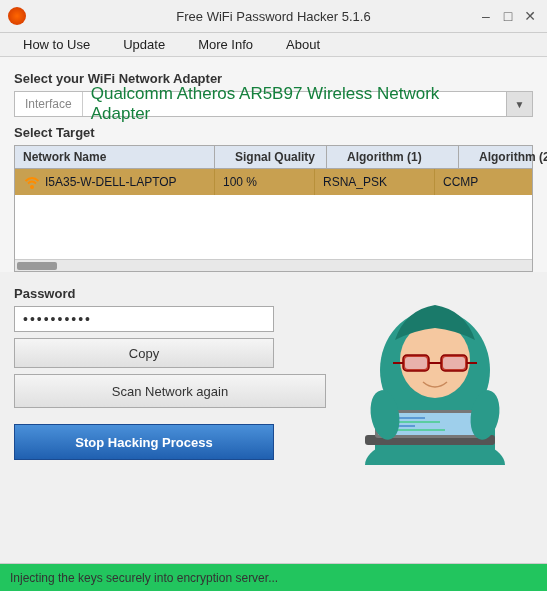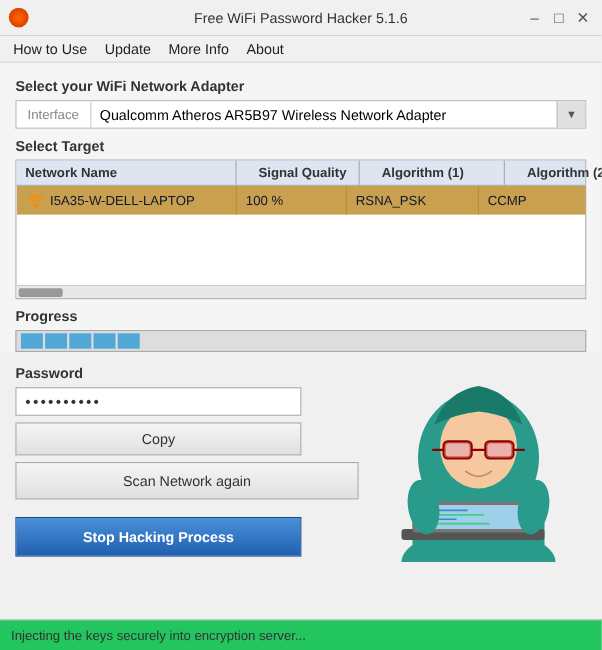--- a/index.html
+++ b/index.html
@@ -61,21 +61,22 @@
       padding: 0;
     }
 
     
     .menu-bar {
       background: #f0f0f0;
       height: 24px;
       display: flex;
       align-items: center;
       border-bottom: 1px solid #d0d0d0;
-      padding: 0 4px;
+      padding: 0 15px;
+      gap: 17px;
     }
     .menu-item {
       padding: 2px 8px;
       cursor: pointer;
       font-size: 13px;
       color: #222;
     }
 
     
     .main-content {
@@ -107,22 +108,22 @@
       border-right: 1px solid #ccc;
       font-size: 12px;
       white-space: nowrap;
       height: 100%;
       display: flex;
       align-items: center;
     }
     .adapter-value {
       flex: 1;
       padding: 0 8px;
-      font-size: 13px;
-      color: #000000;
+      font-size: 17px;
+      color: #15803d;
     }
     .adapter-arrow {
       width: 26px;
       height: 100%;
       background: #e0e0e0;
       border-left: 1px solid #bbb;
       display: flex;
       align-items: center;
       justify-content: center;
       font-size: 10px;
@@ -354,30 +355,20 @@
         <div class="td">100 %</div>
         <div class="td">RSNA_PSK</div>
         <div class="td">CCMP</div>
       </div>
     </div>
     <div class="table-scrollbar-track">
       <div class="table-scrollbar-thumb"></div>
     </div>
   </div>
 
-  <div class="progress-section">
-    <div class="section-label">Progress</div>
-    <div class="progress-bar-outer">
-      <div class="progress-block"></div>
-      <div class="progress-block"></div>
-      <div class="progress-block"></div>
-      <div class="progress-block"></div>
-      <div class="progress-block"></div>
-    </div>
-  </div>
 
 </div>
 
 <div class="lower-section">
   <div class="left-buttons">
 
     <div class="password-section">
       <div class="section-label">Password</div>
       <input class="password-input" type="password" value="**********" readonly="" placeholder="**********" style="">
       <button class="copy-btn">Copy</button>

